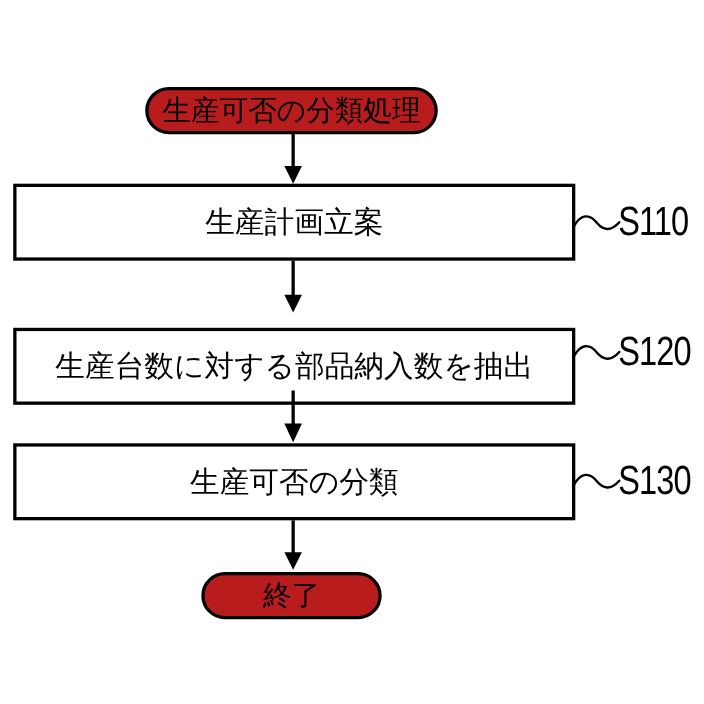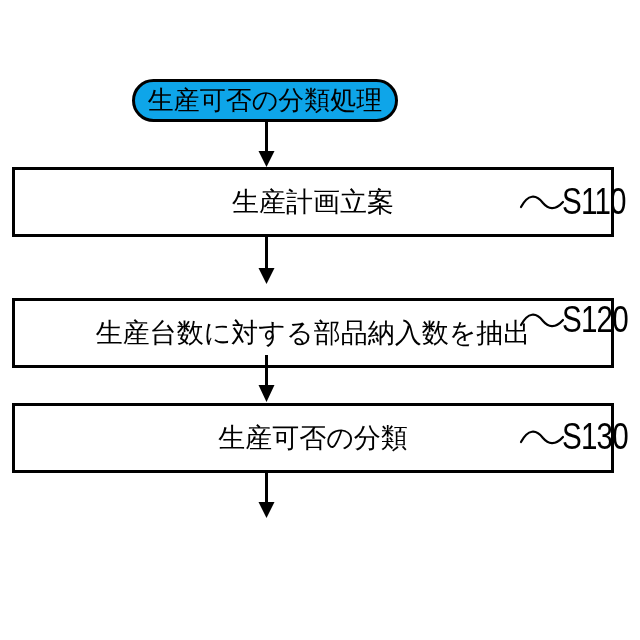--- a/index.html
+++ b/index.html
@@ -9,30 +9,30 @@
     background:#ffffff;
     font-family:"Liberation Sans","DejaVu Sans",sans-serif;
     color:#000000;
     overflow:hidden;
   }
   .stadium{
     position:absolute;
     box-sizing:border-box;
     border:3px solid #000000;
     border-radius:23px;
-    background:#0ea5e9;
+    background:#b91c1c;
     display:flex;align-items:center;justify-content:center;
     font-weight:500;
     z-index:2;
   }
   .start{left:132px;top:79px;width:266px;height:43px;font-size:26px;}
   .end{left:183px;top:520px;width:164px;height:43px;font-size:26px;}
   .pbox{
     position:absolute;
-    left:12px;width:602px;height:70px;
+    left:12px;width:511px;height:70px;
     box-sizing:border-box;
     border:3px solid #000000;
     background:#ffffff;
     display:flex;align-items:center;justify-content:center;
     font-size:27px;font-weight:500;
     z-index:2;
   }
   .pbox1{top:167px;}
   .pbox2{top:298px;}
   .pbox3{top:403px;text-align:right;}
@@ -74,20 +74,23 @@
     <span>生産台数に対する部品納入数を抽出</span>
   </div>
   <div class="pbox pbox3">
     <span>生産可否の分類</span>
   </div>
 
   <div class="ref ref1">S110</div>
   <div class="ref ref2">S120</div>
   <div class="ref ref3">S130</div>
 
+  <div class="stadium end">
+    <span>終了</span>
+  </div>
 
   <svg class="overlay" viewBox="0 0 640 640">
 
     <g>
       <line class="ln" x1="266.5" y1="121" x2="266.5" y2="152"></line>
       <polygon class="hd" points="258.5,151 274.5,151 266.5,167"></polygon>
     </g>
 
     <g>
       <line class="ln" x1="266.5" y1="237" x2="266.5" y2="269"></line>

